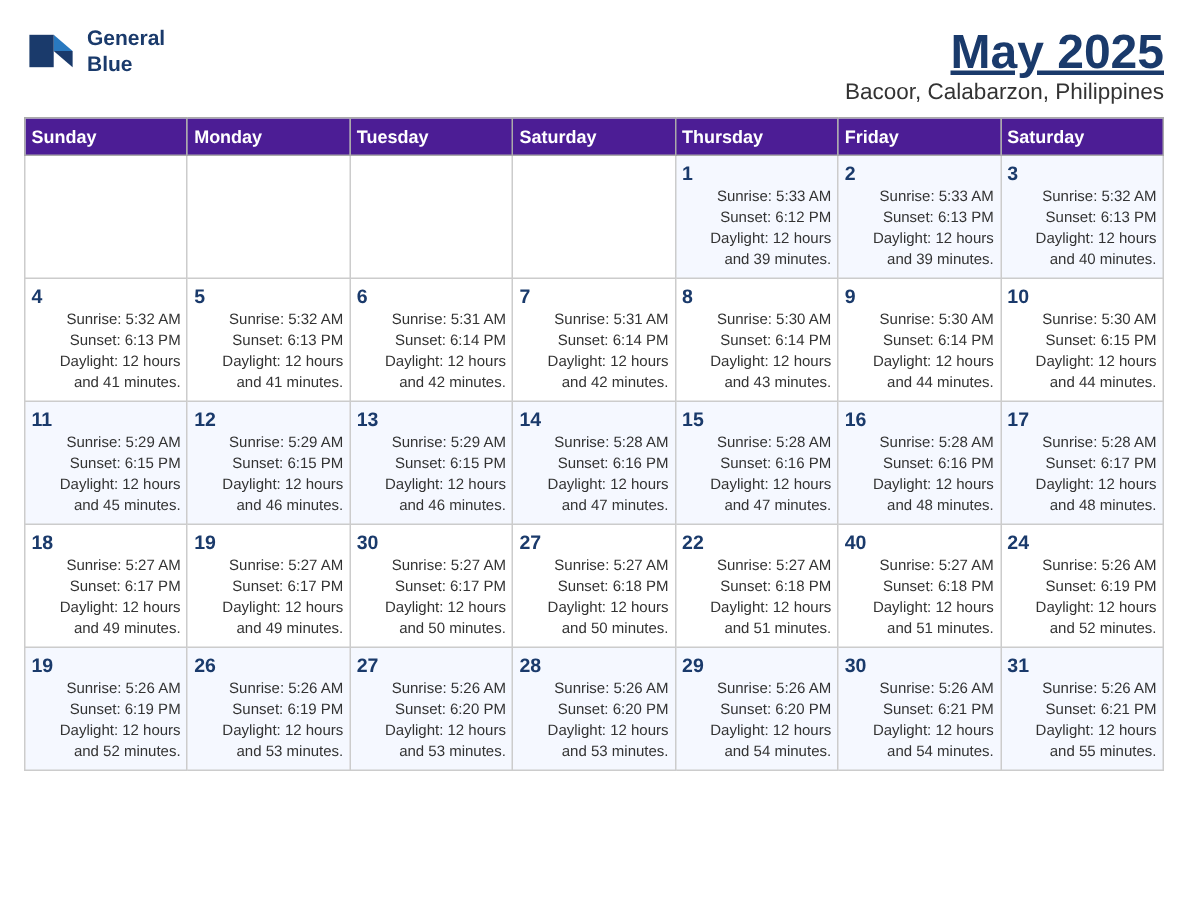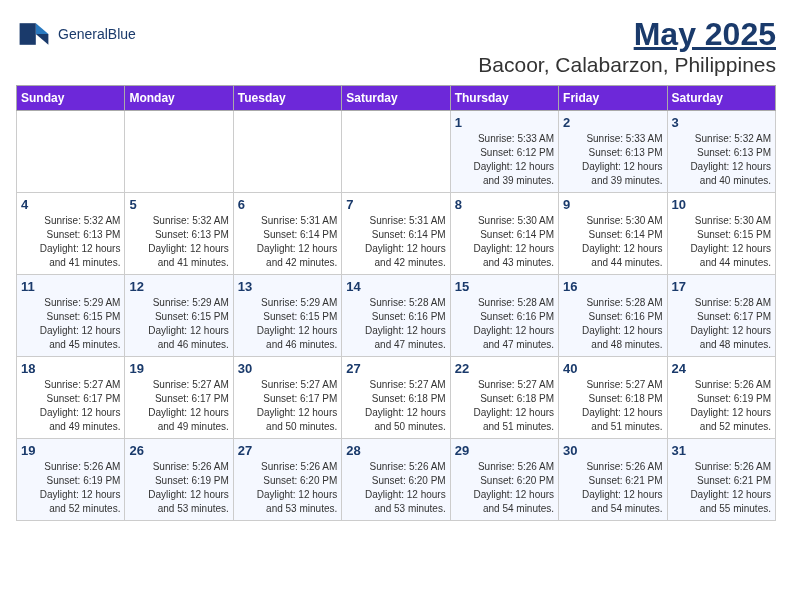--- a/index.html
+++ b/index.html
@@ -16,50 +16,50 @@
       align-items: flex-start;
       margin-bottom: 8px;
     }
     .logo {
       display: flex;
       align-items: center;
       gap: 6px;
     }
     .logo-text {
       display: flex;
-      flex-direction: row;
+      flex-direction: column;
       font-size: 14px;
-      font-weight: normal;
+      font-weight: bold;
       color: #1a3a6b;
       line-height: 1.2;
     }
     .logo-icon {
       width: 36px;
       height: 36px;
     }
     .title-block {
       text-align: right;
     }
     .main-title {
       font-size: 32px;
       font-weight: bold;
       color: #1a3a6b;
       text-decoration: underline;
     }
     .subtitle {
-      font-size: 21px;
+      font-size: 15px;
       color: #333;
     }
     table {
       width: 100%;
       border-collapse: collapse;
       font-size: 11px;
     }
     thead tr th {
-      background-color: #6d28d9;
+      background-color: #4c1d95;
       color: #fff;
       padding: 5px 4px;
       text-align: left;
       font-size: 12px;
       border: 1px solid #aaa;
     }
     tbody tr td {
       border: 1px solid #ccc;
       vertical-align: top;
       padding: 4px;

